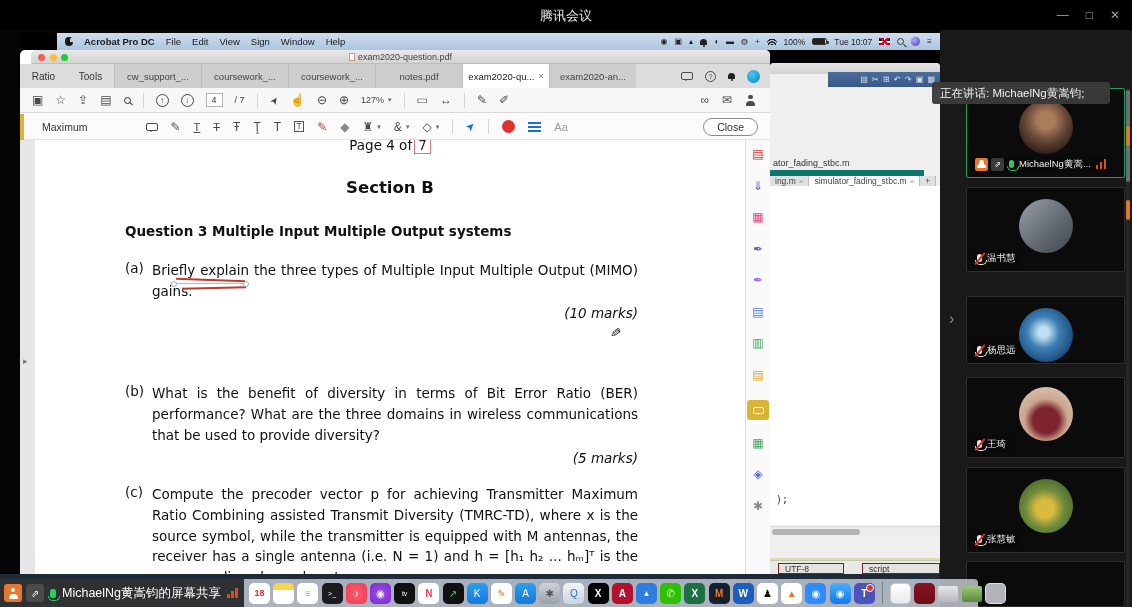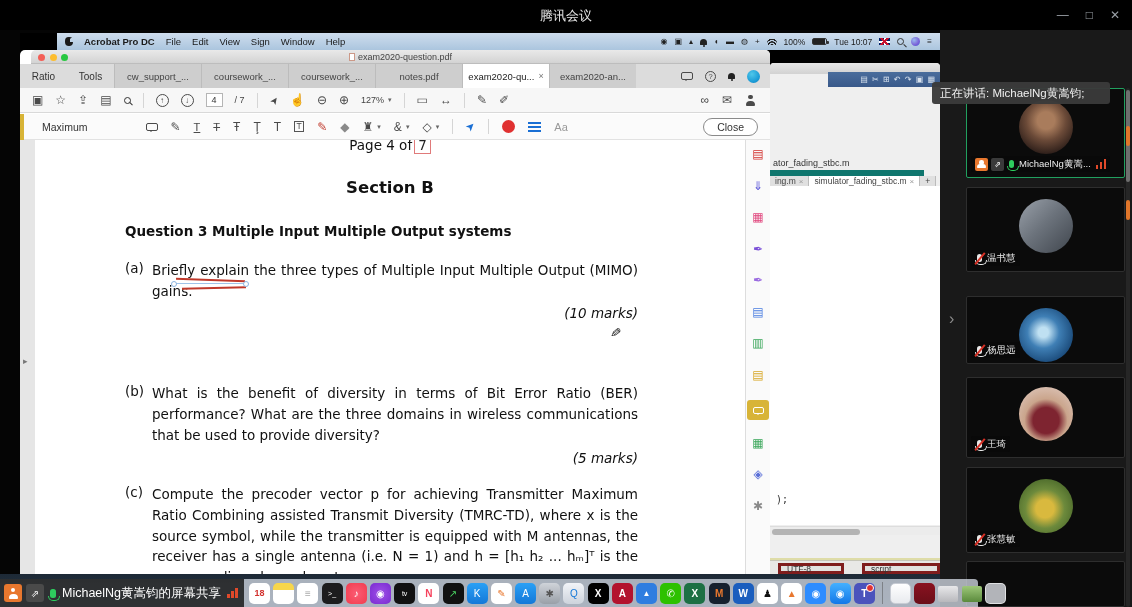--- a/index.html
+++ b/index.html
@@ -106,21 +106,21 @@
 #ed-filetitle{position:absolute;left:3px;top:95px;font-size:9px;color:#333;white-space:nowrap}
 #ed-tabs{position:absolute;left:0;top:107px;right:16px;height:16px;background:#0f766e;display:flex;align-items:flex-end;font-size:8.5px;color:#444}
 .edtab{display:flex;align-items:center;gap:3px;padding:0 5px;background:#e0e0e0;border-right:1px solid #bbb;white-space:nowrap}
 .edtab.active{background:#fff;font-weight:normal}
 .edtab .x{color:#999;font-size:8px}
 #ed-body{position:absolute;left:0;top:123px;right:0;bottom:50px;background:#fff}
 #ed-code{position:absolute;left:6px;top:308px;font-family:"DejaVu Sans Mono",monospace;font-size:10px;color:#333}
 #ed-hscroll{position:absolute;left:0;right:0;top:340px;height:9px;background:#ececec;border-top:1px solid #ddd}
 #ed-hscroll i{position:absolute;left:2px;top:1.5px;width:88px;height:6px;background:#b4b4b4;border-radius:3px}
 #ed-status{position:absolute;left:0;right:0;bottom:0;height:15px;background:#e8e8e6;border-top:1px solid #c6c6b8;box-shadow:0 -2px 0 #dedca8}
-.ed-seg{position:absolute;top:2px;height:11px;background:#e2e2e0;border:3px solid #7f1d1d;font-size:8.5px;color:#333;display:flex;align-items:center;padding:0 6px}
+.ed-seg{position:absolute;top:2px;height:11px;background:#e2e2e0;border:1px solid #7f1d1d;font-size:8.5px;color:#333;display:flex;align-items:center;padding:0 6px}
 #seg-enc{left:8px;width:66px}
 #seg-type{left:92px;width:78px}
 
 
 #panel{position:absolute;left:940px;top:30px;width:192px;height:577px;background:#191919}
 #chevron{position:absolute;left:9px;top:280px;color:#8a8a8a;font-size:16px}
 .tile{position:absolute;left:26px;width:159px;background:#0b0b0b;border:1px solid #2e2e2e;border-radius:2px}
 .tile.speaking{border:1.5px solid #21a05f}
 .tile .av{position:absolute;left:50%;top:11px;width:54px;height:54px;margin-left:-27px;border-radius:50%}
 .namebar{position:absolute;left:4px;bottom:5px;height:16px;background:rgba(8,8,8,.82);border-radius:2px;display:flex;align-items:center;gap:3px;padding:0 4px;max-width:148px}

